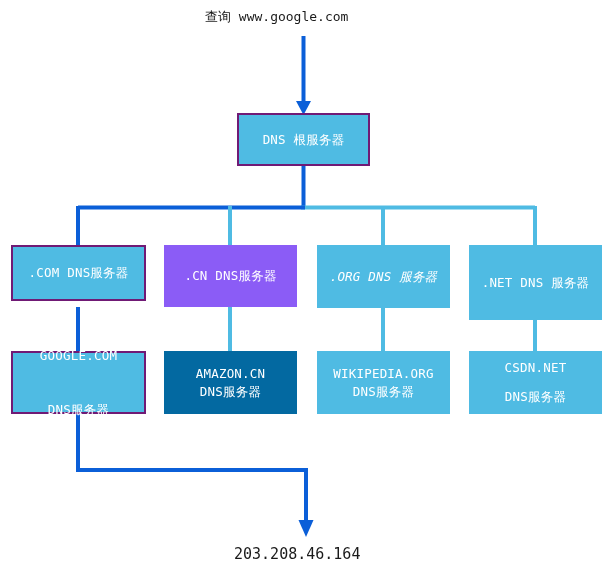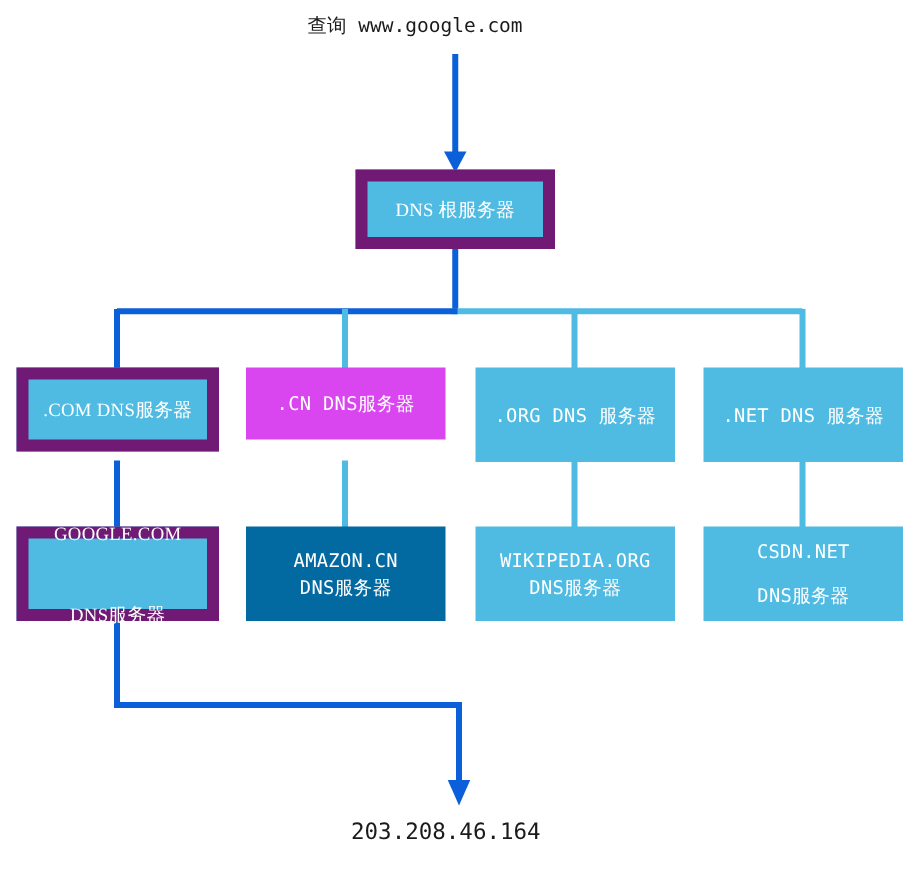--- a/index.html
+++ b/index.html
@@ -42,22 +42,21 @@
     color: #ffffff;
     font-family: "DejaVu Sans Mono", "Liberation Mono", monospace;
     font-size: 12.5px;
     line-height: 18px;
     letter-spacing: 0.2px;
   }
   .node.plain {
     border: none;
   }
   .node.highlight {
-    border: 8px solid #701a75;
-    font-family: Liberation Serif, serif;
+    border: 2px solid #701a75;
   }
   .node .line2 {
     display: block;
   }
 </style>
 </head>
 <body>
 
 <div id="canvas">
 
@@ -99,29 +98,29 @@
   <div class="label-text" style="left:205px; top:8px;">查询 www.google.com</div>
 
   <div class="node highlight" style="left:237px; top:113px; width:133px; height:53px; background:#4fbbe3;">
     <span>DNS 根服务器</span>
   </div>
 
   <div class="node highlight" style="left:11px; top:245px; width:135px; height:56px; background:#4fbbe3;">
     <span>.COM DNS服务器</span>
   </div>
 
-  <div class="node plain" style="left:164px; top:245px; width:133px; height:48px; background:#d946ef;">
+  <div class="node plain" style="left:164px; top:245px; width:133px; height:62px; background:#8b5cf6;">
     <span>.CN DNS服务器</span>
   </div>
 
-  <div class="node plain" style="left:317px; top:245px; width:133px; height:63px; background:#4fbbe3;">
+  <div class="node plain" style="left:317px; top:245px; width:133px; height:63px; background:#4fbbe3;font-style:italic;">
     <span>.ORG DNS 服务器</span>
   </div>
 
-  <div class="node plain" style="left:469px; top:245px; width:133px; height:63px; background:#4fbbe3;">
+  <div class="node plain" style="left:469px; top:245px; width:133px; height:75px; background:#4fbbe3;">
     <span>.NET DNS 服务器</span>
   </div>
 
   <div class="node highlight" style="left:11px; top:351px; width:135px; height:63px; background:#4fbbe3;gap:36px;">
     <span>GOOGLE.COM</span>
     <span class="line2">DNS服务器</span>
   </div>
 
   <div class="node plain" style="left:164px; top:351px; width:133px; height:63px; background:#0369a1;">
     <span>AMAZON.CN</span>

